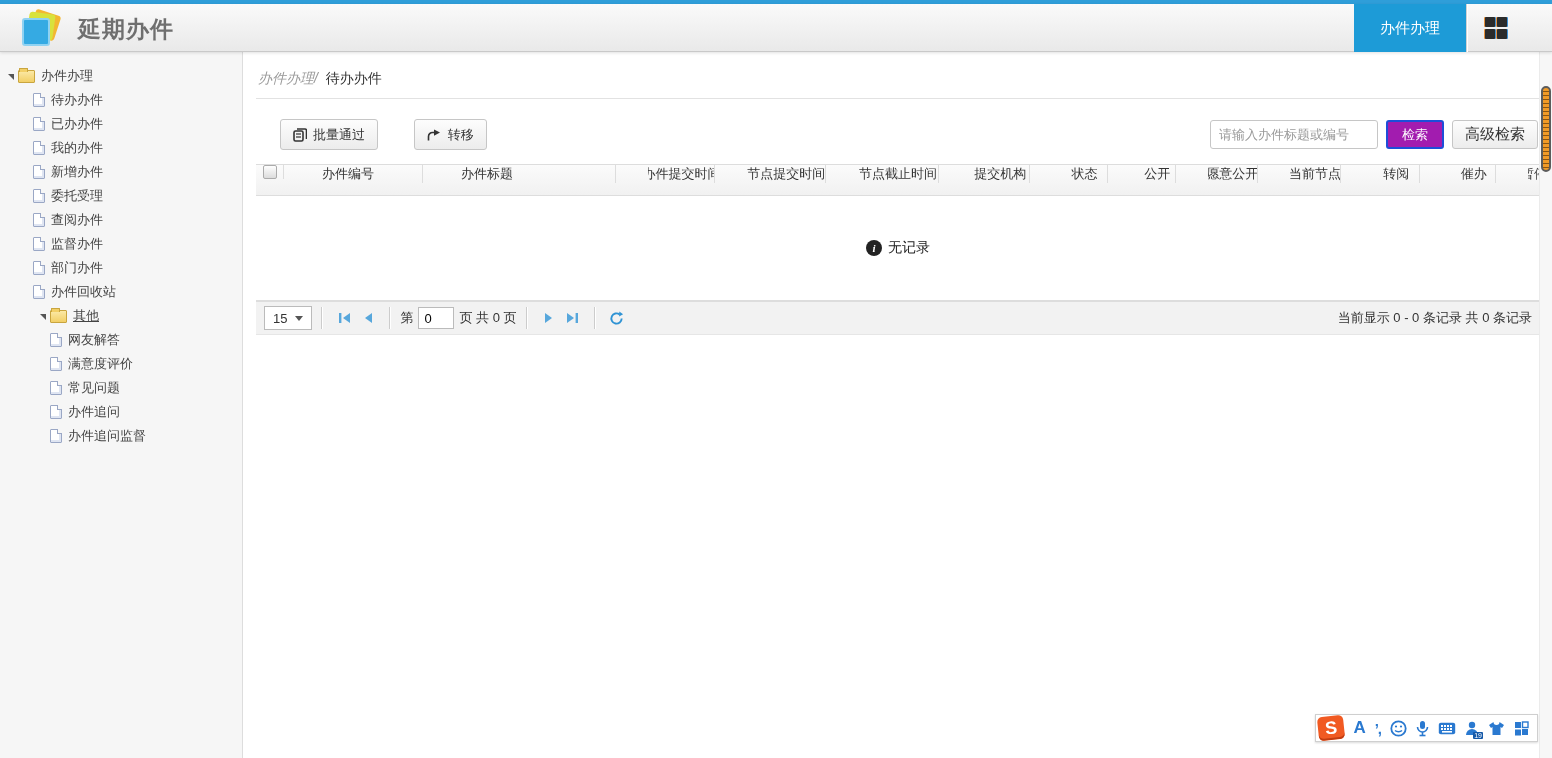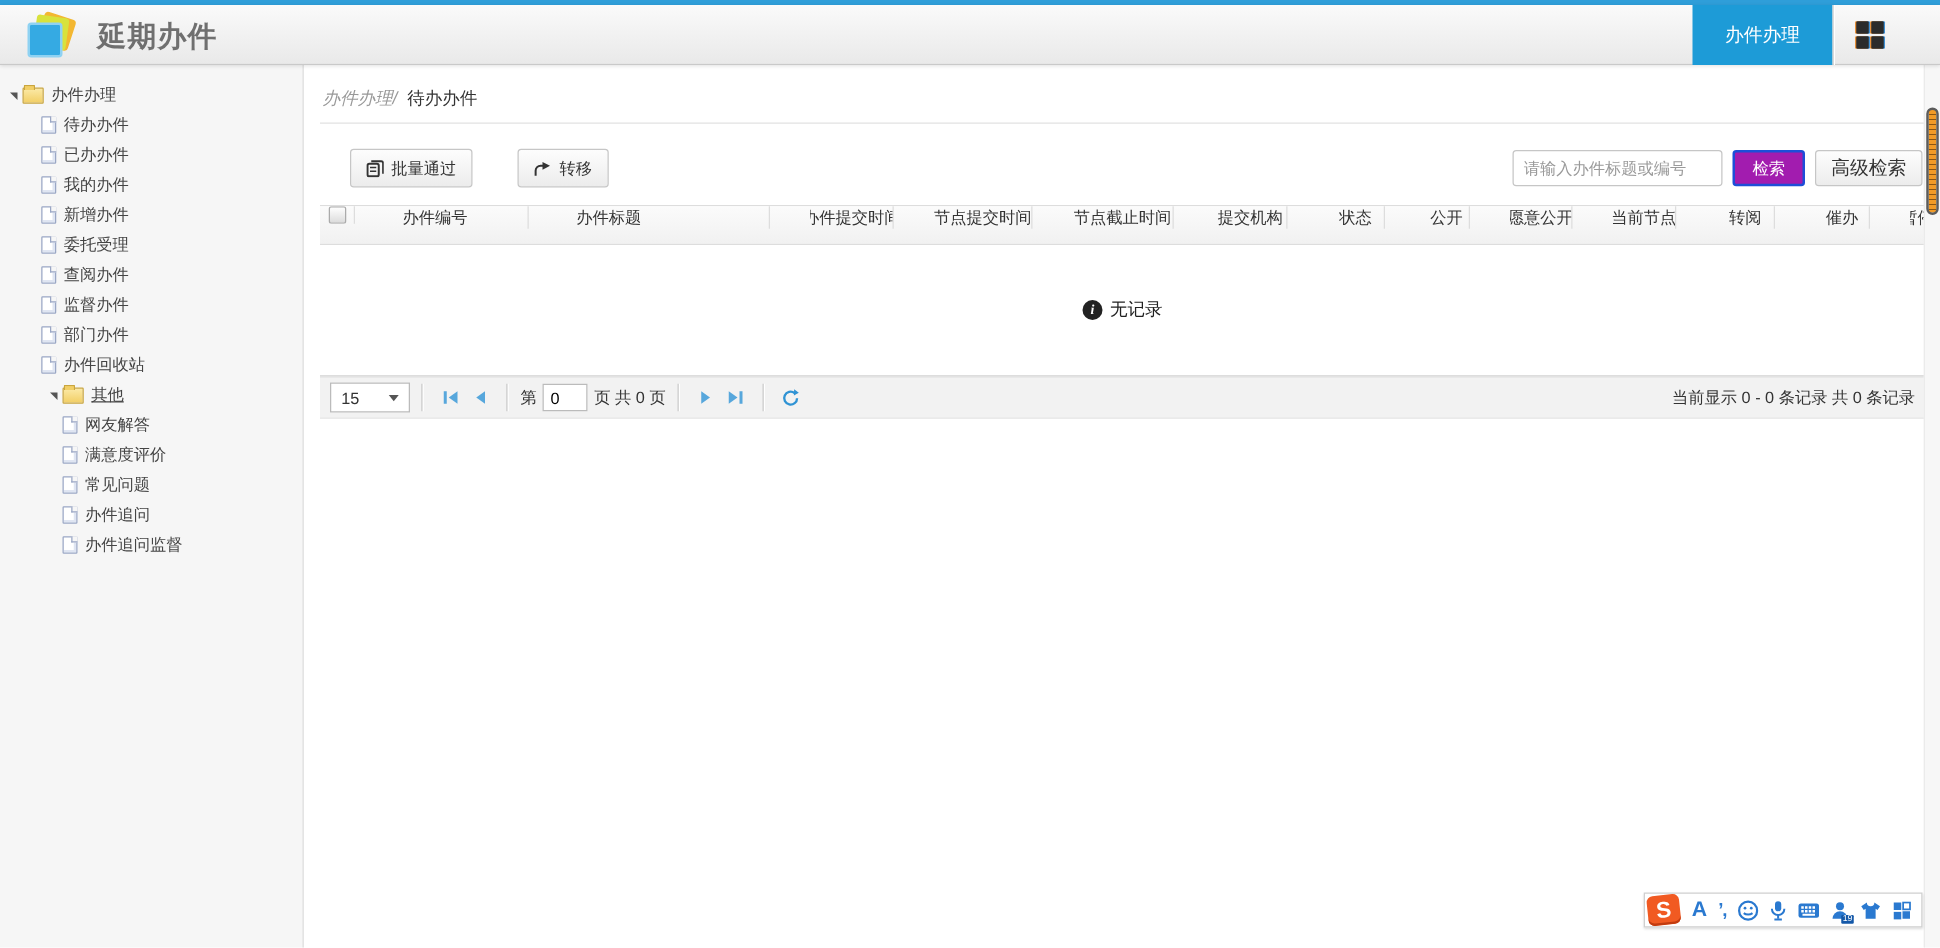--- a/index.html
+++ b/index.html
@@ -73,21 +73,21 @@
   .th-check { width:36px; justify-content:center; }
   .checkbox { width:14px; height:14px; border:1px solid #ababab; border-radius:2px; background:linear-gradient(#fefefe,#dcdcdc); cursor:pointer; }
   .empty-area { height:104px; display:flex; align-items:center; justify-content:center; gap:6px; color:#222; font-size:14px; }
   .info-icon { width:16px; height:16px; border-radius:50%; background:#222; color:#fff; font-size:11px; font-weight:bold;
     display:flex; align-items:center; justify-content:center; font-family:"Liberation Serif","DejaVu Serif",serif; font-style:italic; }
 
   
   .pager { margin:0 12px; height:34px; background:#f2f2f2; border-top:1px solid #ddd; border-bottom:1px solid #e6e6e6;
     display:flex; align-items:center; justify-content:space-between; padding:0 8px; }
   .pager-left { display:flex; align-items:center; }
-  .page-size { display:flex; align-items:center; gap:24px; height:24px; background:#fff; border:1px solid #bbb; border-radius:0;
+  .page-size { display:flex; align-items:center; gap:8px; height:24px; background:#fff; border:1px solid #bbb; border-radius:0;
     padding:0 8px; cursor:pointer; font-size:13px; }
   .page-size .dn { width:0; height:0; border-left:4px solid transparent; border-right:4px solid transparent; border-top:5px solid #555; }
   .psep { width:0; height:22px; border-left:1px solid #ccc; border-right:1px solid #fff; margin:0 9px; }
   .pbtn { display:flex; align-items:center; justify-content:center; width:24px; height:24px; cursor:pointer; }
   .pbtn svg { display:block; }
   .page-input { width:36px; height:22px; border:1px solid #bbb; background:#fff; padding:0 5px; font-size:13px; margin:0 5px;
     font-family:"Liberation Sans","DejaVu Sans",sans-serif; }
   .pager-text { font-size:13px; color:#333; }
   .pager-right { font-size:13px; color:#333; }
 

